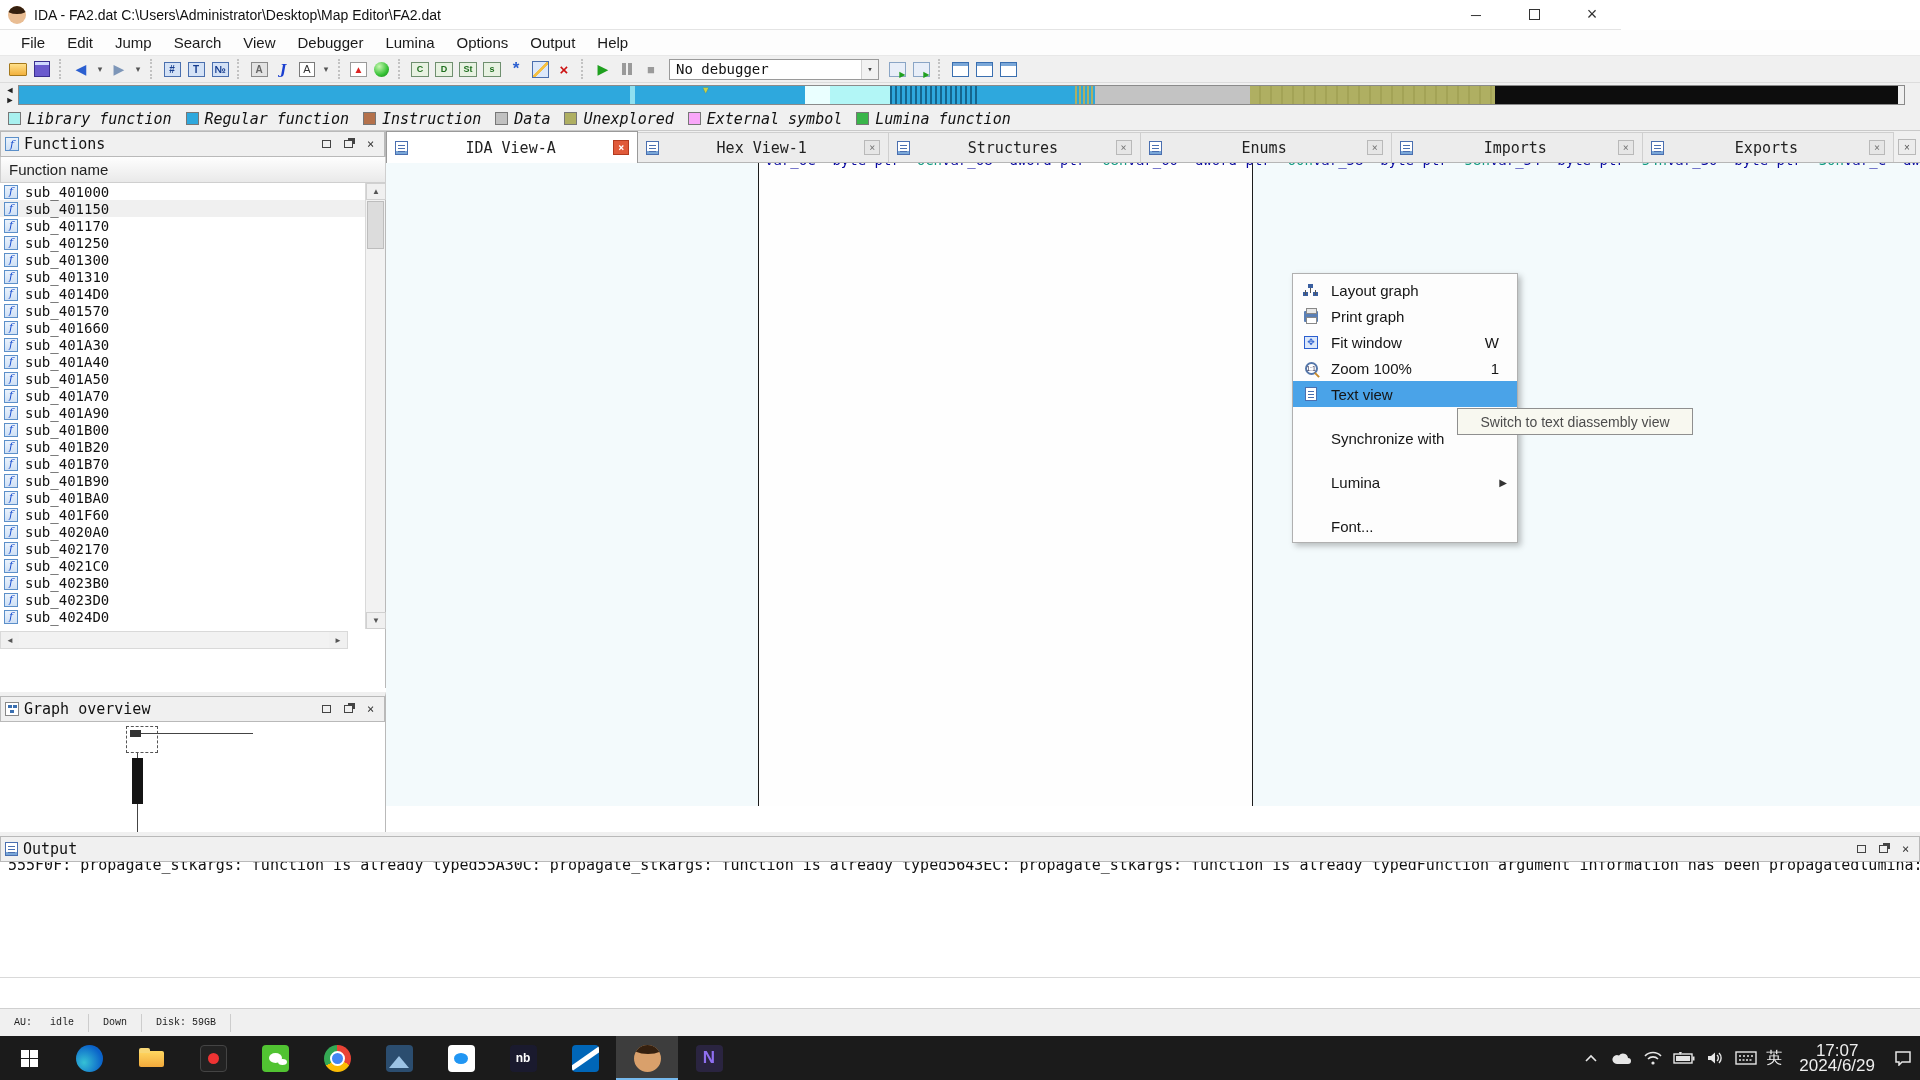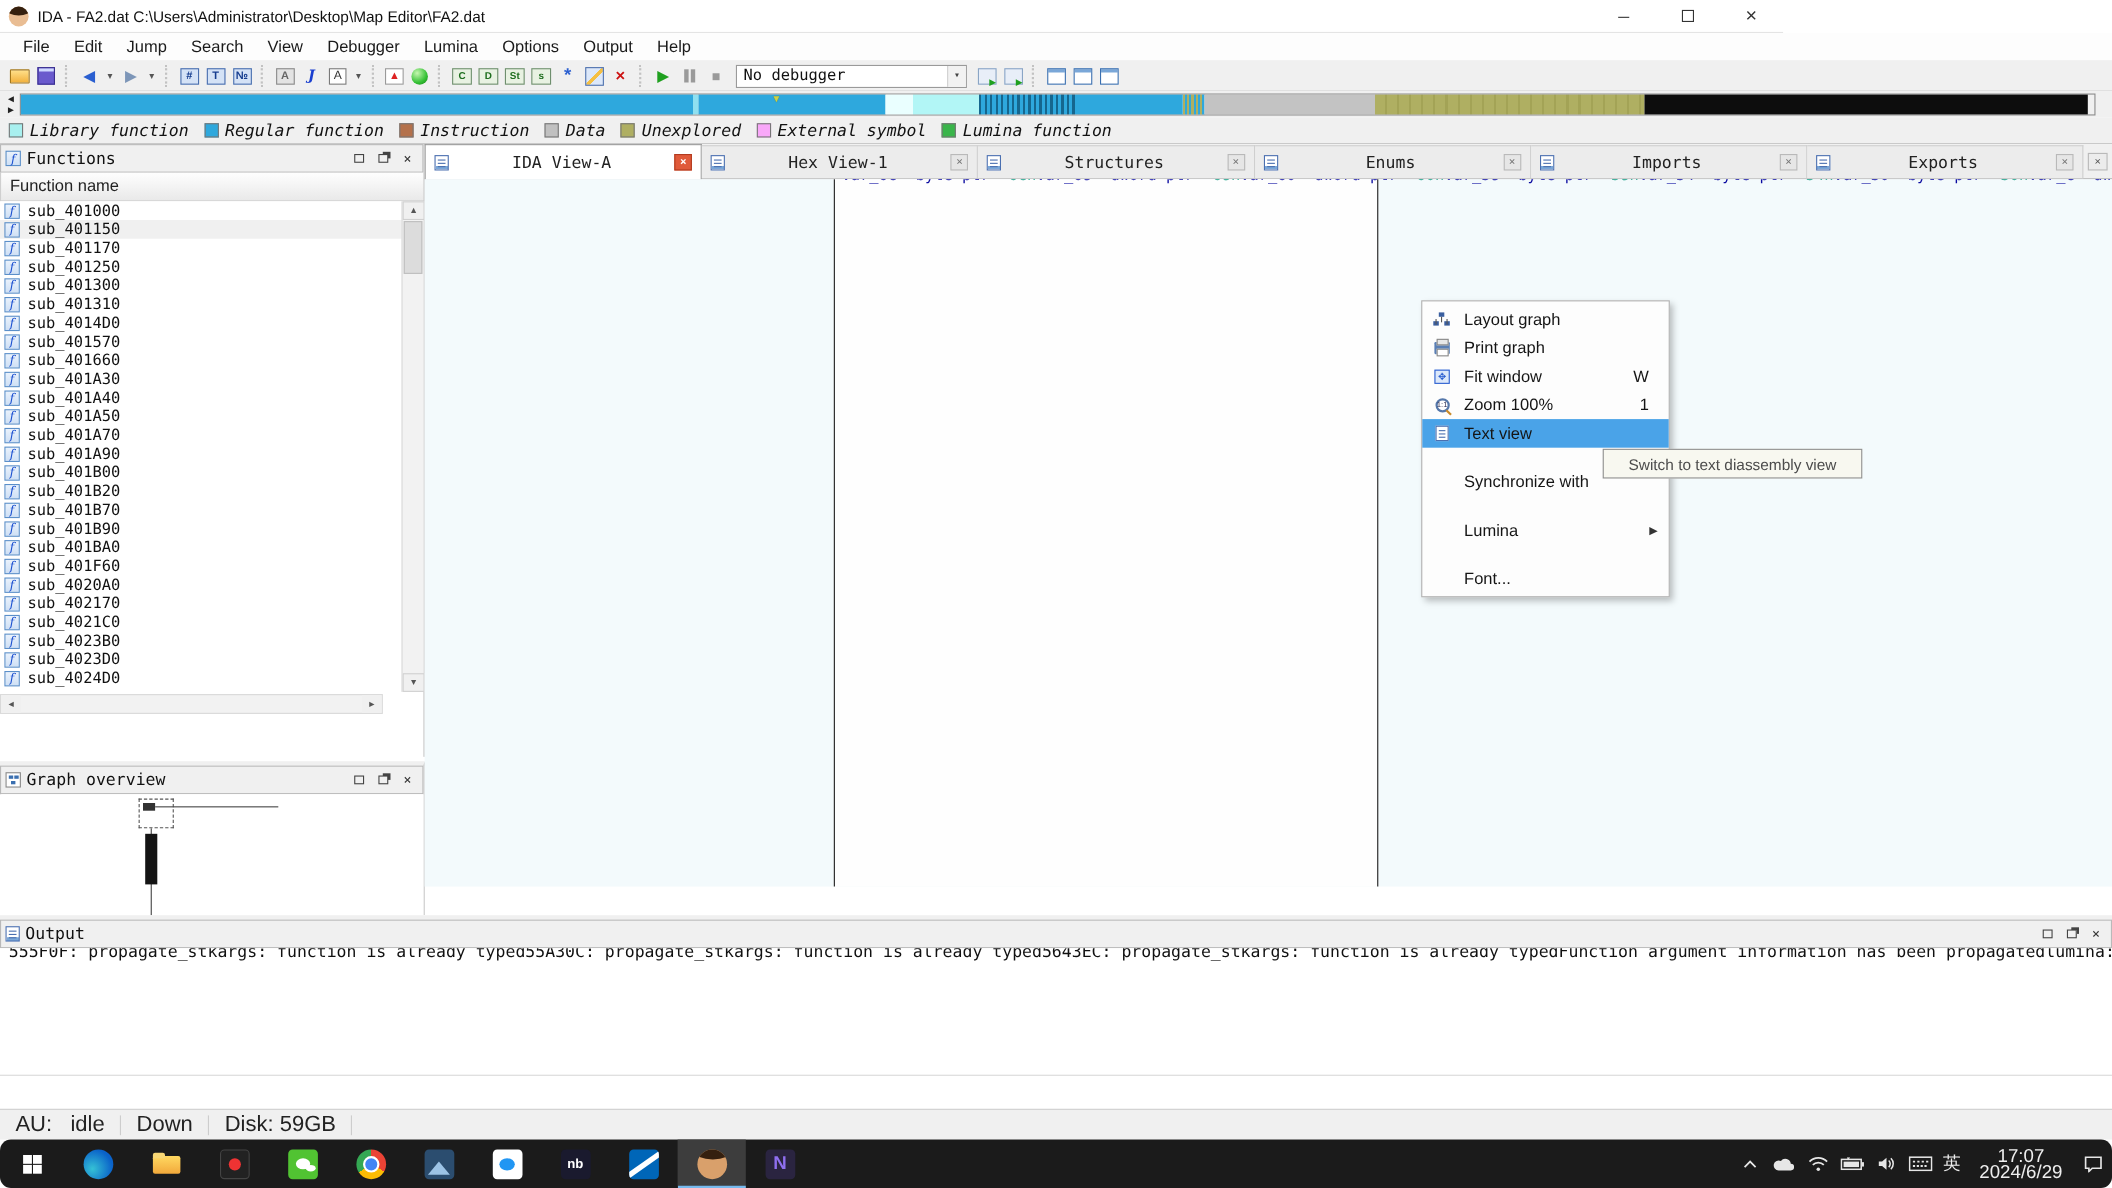--- a/index.html
+++ b/index.html
@@ -203,26 +203,26 @@
   .outline{ height:19px; line-height:19px; white-space:pre;}
   .pyrow{ position:absolute; left:0; top:142px; width:1920px; height:30px; background:#f0f0f0;
           display:flex; align-items:center; padding:0 4px; gap:4px;}
   .pybtn{ width:58px; height:23px; background:#e6e6e6; border:1px solid #9a9a9a; font-family:var(--mono);
           font-size:15px; color:#111; display:flex; align-items:center; justify-content:center;}
   .pyinput{ flex:1; height:23px; background:#fff; border:1px solid #8a8a8a; }
 
   
   .statusbar{ position:absolute; left:0; top:1008px; width:1920px; height:28px; background:#f0f0f0;
               border-top:1px solid #d0d0d0; display:flex; align-items:center;
-              font-family:Liberation Sans, sans-serif; font-size:20px; color:#222;}
+              font-family:Liberation Mono, monospace; font-size:10px; color:#222;}
   .sseg{ padding:0 14px; height:18px; display:flex; align-items:center; border-right:1px solid #cdcdcd; white-space:pre;}
 
   
   .taskbar{ position:absolute; left:0; top:1036px; width:1920px; height:44px; background:#1b1b1b;
-            display:flex; align-items:center;border-radius:10px; }
+            display:flex; align-items:center; }
   .tbslot{ width:62px; height:44px; display:flex; align-items:center; justify-content:center; flex:none;}
   .tbslot.start{ width:58px; }
   .tbslot.active{ background:#3d3d3d; box-shadow:inset 0 -2px 0 #76b9ed; }
   .winlogo{ width:17px; height:17px; display:grid; grid-template-columns:8px 8px; grid-template-rows:8px 8px; gap:1px;}
   .winlogo i{ background:#fff; display:block;}
   .ic{ width:27px; height:27px; border-radius:4px; display:flex; align-items:center; justify-content:center;
        font-size:14px; color:#fff; flex:none;}
   .ic-edge{ border-radius:50%; background:radial-gradient(circle at 30% 65%, #35c1d5, #0a62c9 70%); }
   .ic-explorer{ position:relative; background:transparent;}
   .ic-explorer::before{ content:""; position:absolute; left:1px; top:6px; width:25px; height:16px;

